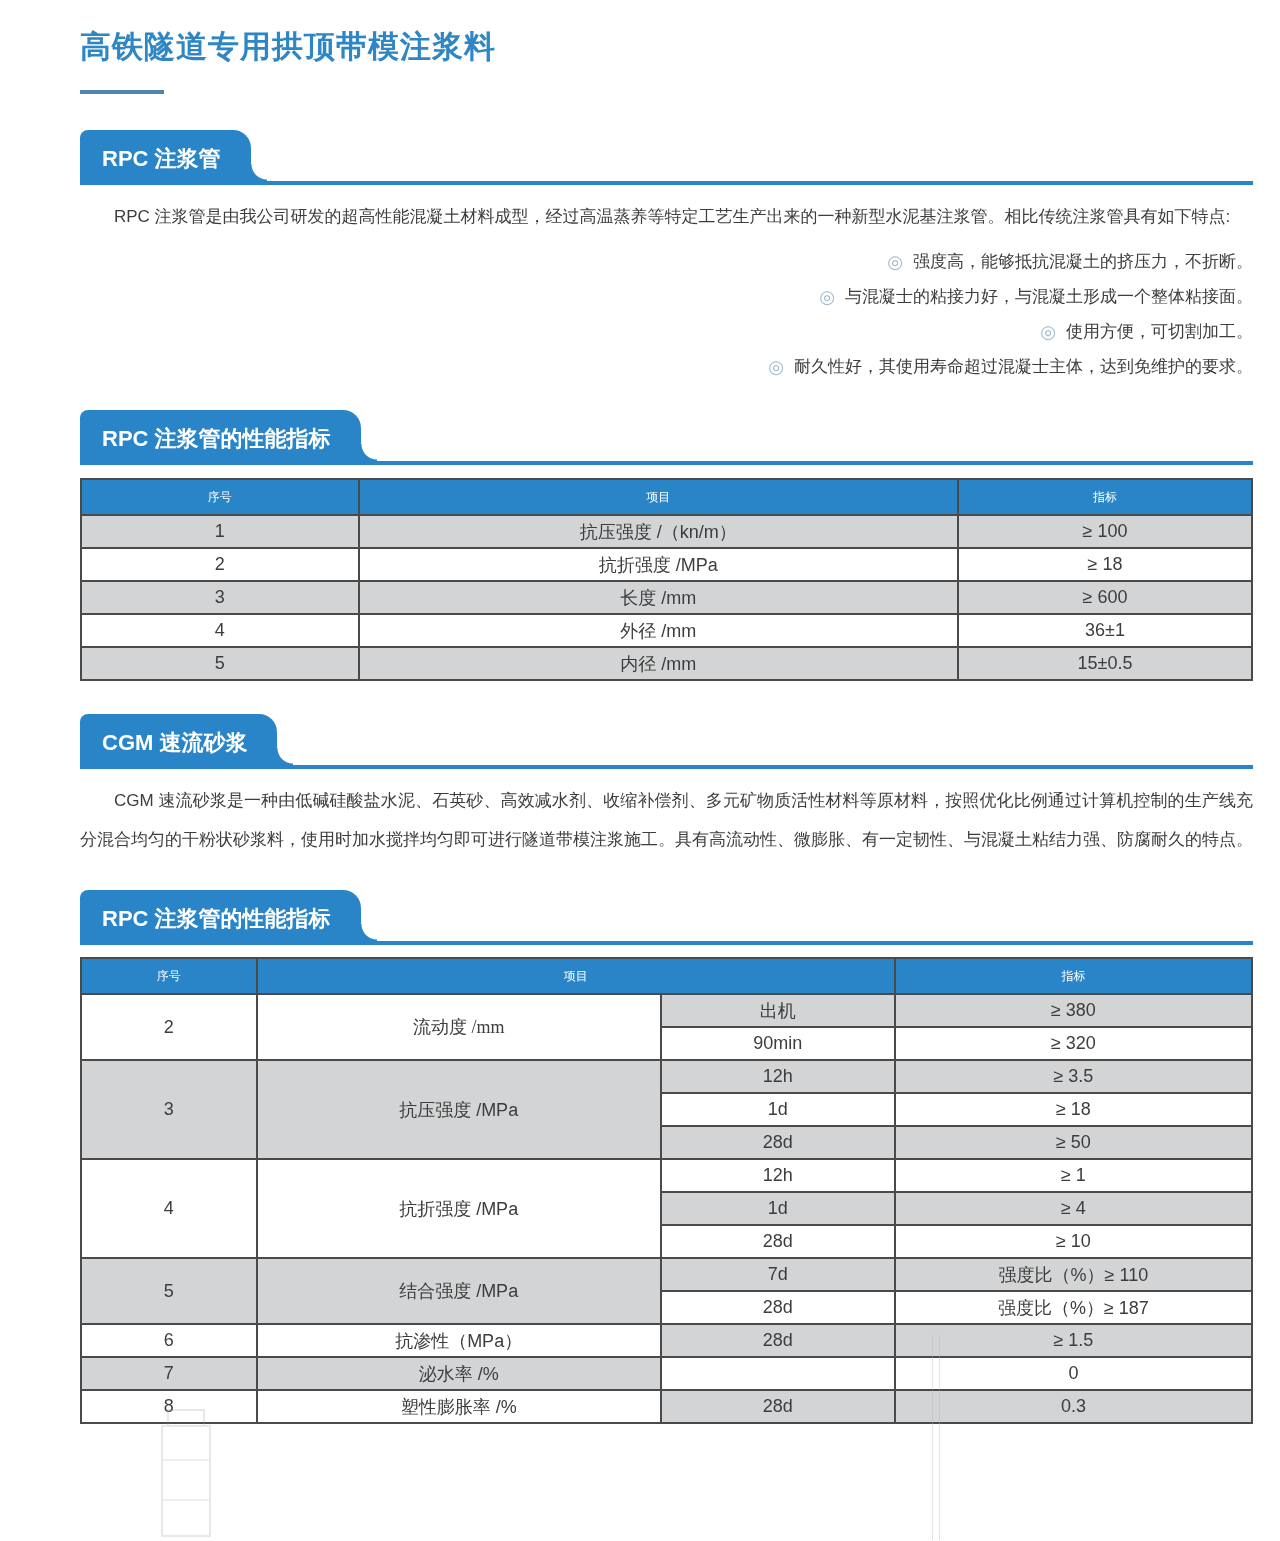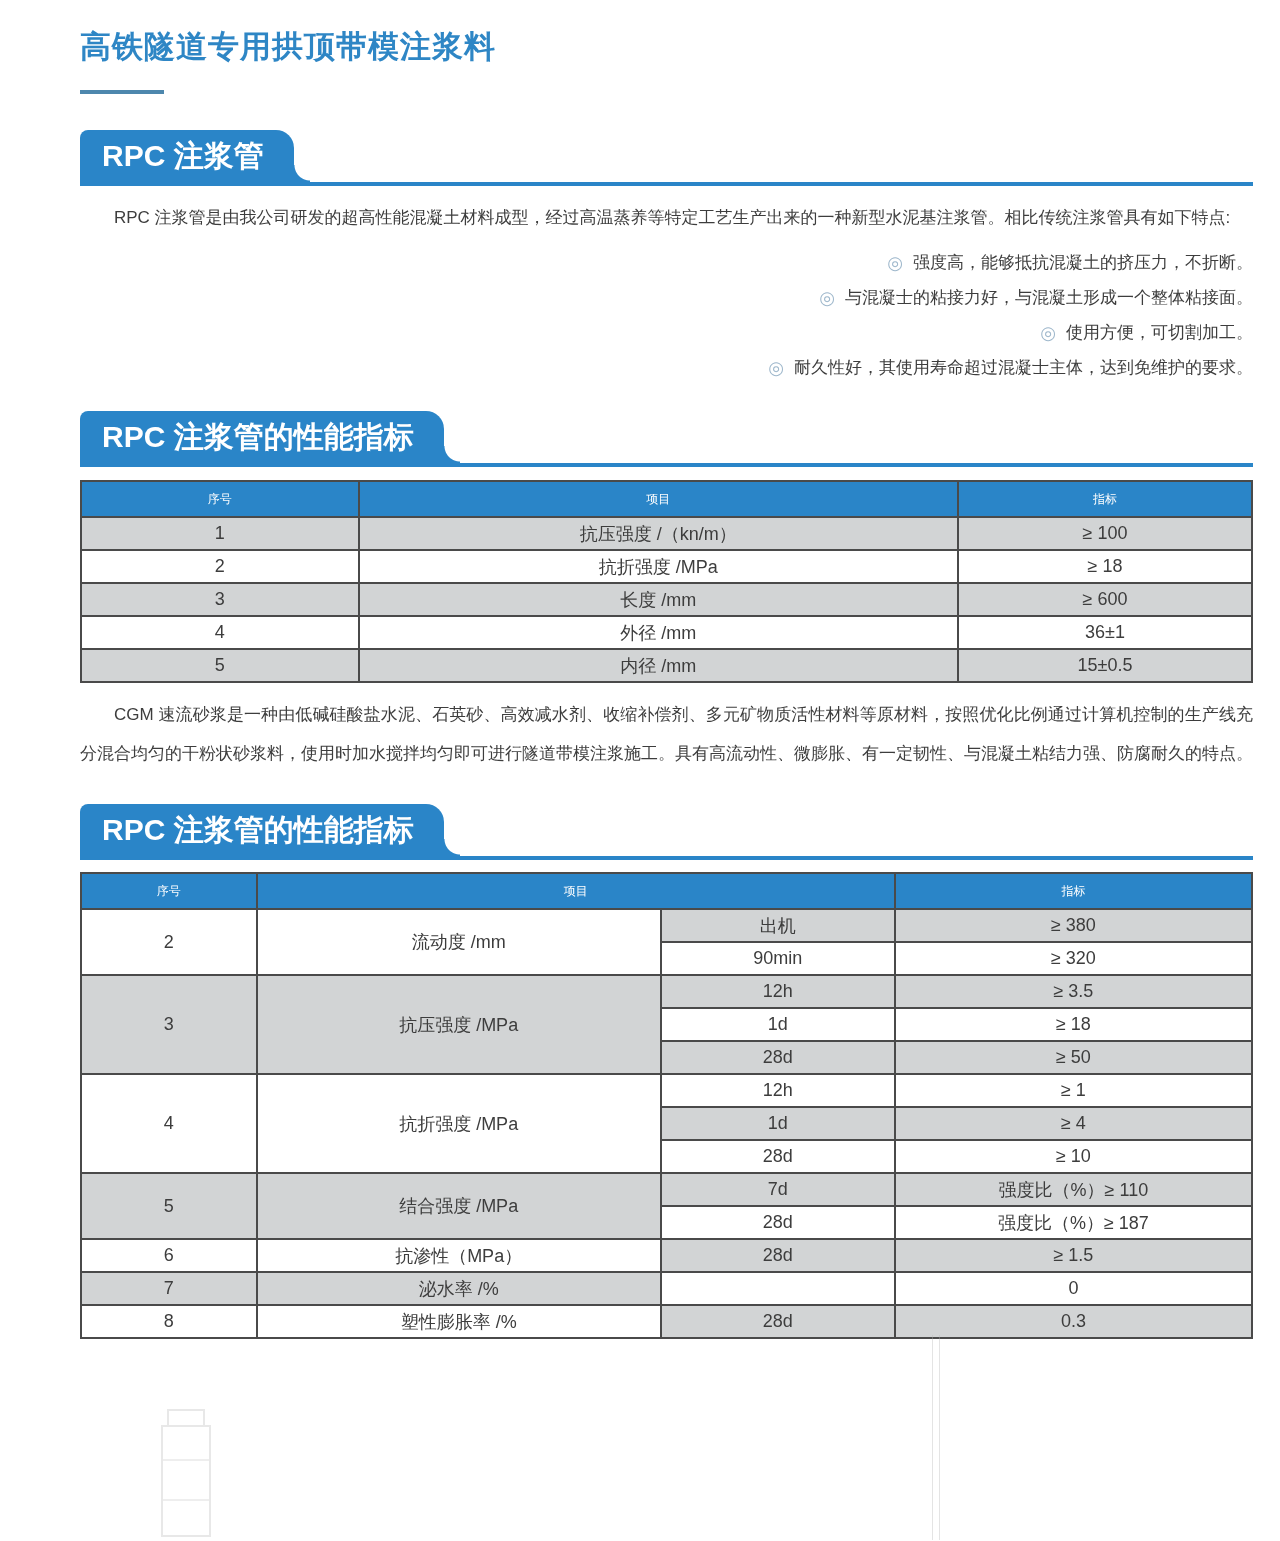--- a/index.html
+++ b/index.html
@@ -37,22 +37,22 @@
   .intro{margin-top:40px;}
 
   .section-header{
     margin-top:36px;
     border-bottom:4px solid var(--blue-primary);
     line-height:0;
   }
   .section-tab{
     display:inline-block;position:relative;
     background:var(--blue-primary);color:#fff;
-    font-size:30px;font-weight:bold;line-height:1;
-    padding:11px 30px 11px 22px;
+    font-size:22px;font-weight:bold;line-height:1;
+    padding:18px 30px 11px 22px;
     border-radius:8px 18px 0 0;
     vertical-align:bottom;
   }
   .section-tab::after{
     content:"";position:absolute;right:-16px;bottom:0;
     width:16px;height:17px;
     background:radial-gradient(circle at 100% 0, rgba(0,0,0,0) 15px, var(--blue-primary) 16px);
   }
   .sh-2{margin-top:26px;}
   .sh-3{margin-top:33px;}
@@ -85,21 +85,21 @@
   }
   table.tbl td{height:33px;}
   .tbl-1{margin-top:13px;}
   .tbl-2{margin-top:12px;}
   .bg-g{background:var(--row-gray);}
   .bg-w{background:#ffffff;}
   .t1-c1{width:23.7%;}
   .t1-c2{width:51.2%;}
   .t1-c3{width:25.1%;}
   .t2-c1{width:15%;}
-  .t2-c2{width:34.5%;}
+  .t2-c2{width:34.5%;font-family:Liberation Serif, serif;}
   .t2-c3{width:20%;}
   .t2-c4{width:30.5%;}
 
   .watermark{
     position:absolute;pointer-events:none;opacity:0.22;
   }
   .wm-bag{left:148px;top:1408px;}
   .wm-lines{
     left:932px;top:1335px;width:8px;height:205px;
     border-left:1px solid #b5b5b5;border-right:1px solid #b5b5b5;
@@ -161,20 +161,23 @@
         <td class="bg-w">36±1</td>
       </tr>
       <tr>
         <td class="bg-g">5</td>
         <td class="bg-g">内径 /mm</td>
         <td class="bg-g">15±0.5</td>
       </tr>
     </tbody>
   </table>
 
+  <div class="section-header sh-3">
+    <span class="section-tab">CGM 速流砂浆</span>
+  </div>
   <p class="body-text section-desc">CGM 速流砂浆是一种由低碱硅酸盐水泥、石英砂、高效减水剂、收缩补偿剂、多元矿物质活性材料等原材料，按照优化比例通过计算机控制的生产线充分混合均匀的干粉状砂浆料，使用时加水搅拌均匀即可进行隧道带模注浆施工。具有高流动性、微膨胀、有一定韧性、与混凝土粘结力强、防腐耐久的特点。</p>
 
   <div class="section-header sh-4">
     <span class="section-tab">RPC 注浆管的性能指标</span>
   </div>
 
   <table class="tbl tbl-2">
     <thead>
       <tr>
         <th class="t2-c1">序号</th>

